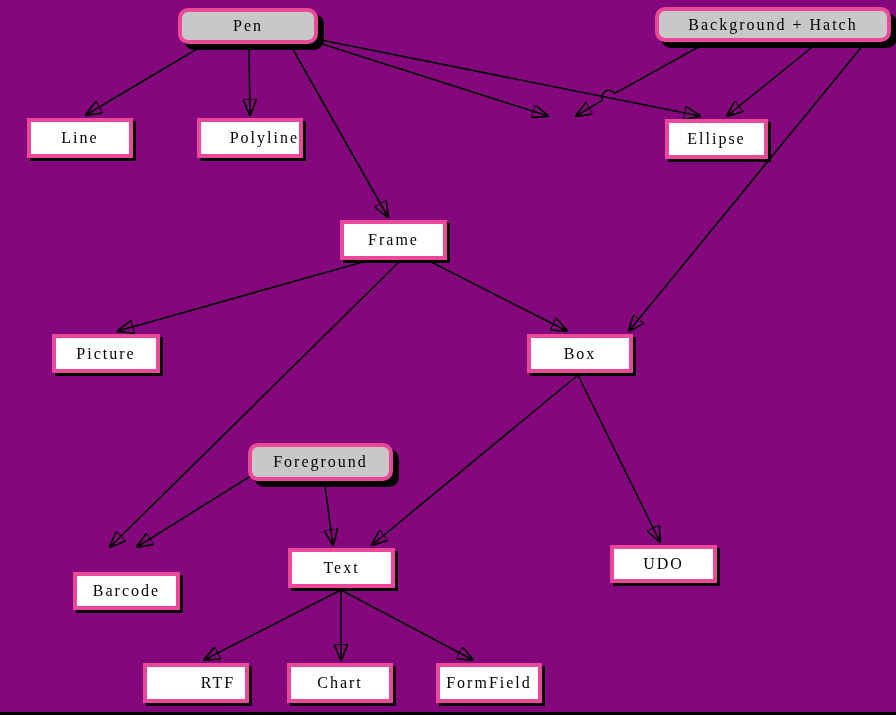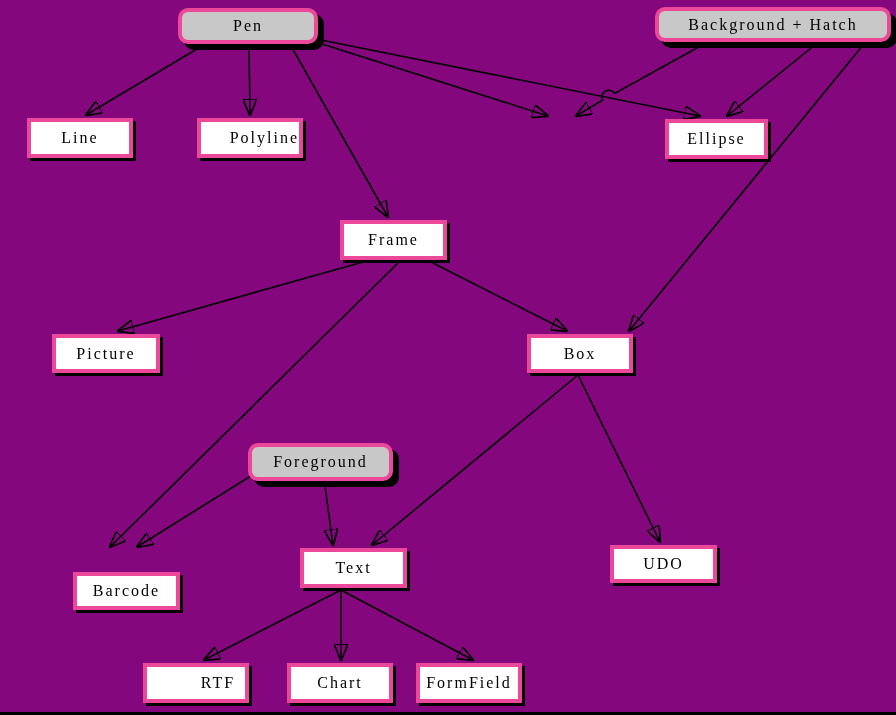--- a/index.html
+++ b/index.html
@@ -90,28 +90,28 @@
     </div>
     <div class="node leaf" style="left: 527px; top: 334px; width: 106px; height: 39px;">
       <span>Box</span>
     </div>
     <div class="node root" style="left: 248px; top: 424px; width: 145px; height: 38px; margin-top: 19px;">
       <span>Foreground</span>
     </div>
     <div class="node leaf" style="left: 73px; top: 550px; width: 107px; height: 38px; margin-top: 22px;">
       <span>Barcode</span>
     </div>
-    <div class="node leaf" style="left: 300px; top: 548px; width: 107px; height: 40px;">
+    <div class="node leaf" style="left: 288px; top: 548px; width: 107px; height: 40px;">
       <span>Text</span>
     </div>
     <div class="node leaf" style="left: 610px; top: 545px; width: 107px; height: 38px;">
       <span>UDO</span>
     </div>
     <div class="node leaf" style="left: 143px; top: 663px; width: 106px; height: 40px; padding-left: 44px;">
       <span>RTF</span>
     </div>
     <div class="node leaf" style="left: 287px; top: 663px; width: 106px; height: 40px;">
       <span>Chart</span>
     </div>
-    <div class="node leaf" style="left: 416px; top: 663px; width: 106px; height: 40px;">
+    <div class="node leaf" style="left: 436px; top: 663px; width: 106px; height: 40px;">
       <span>FormField</span>
     </div>
   </div>
 
 </body></html>

